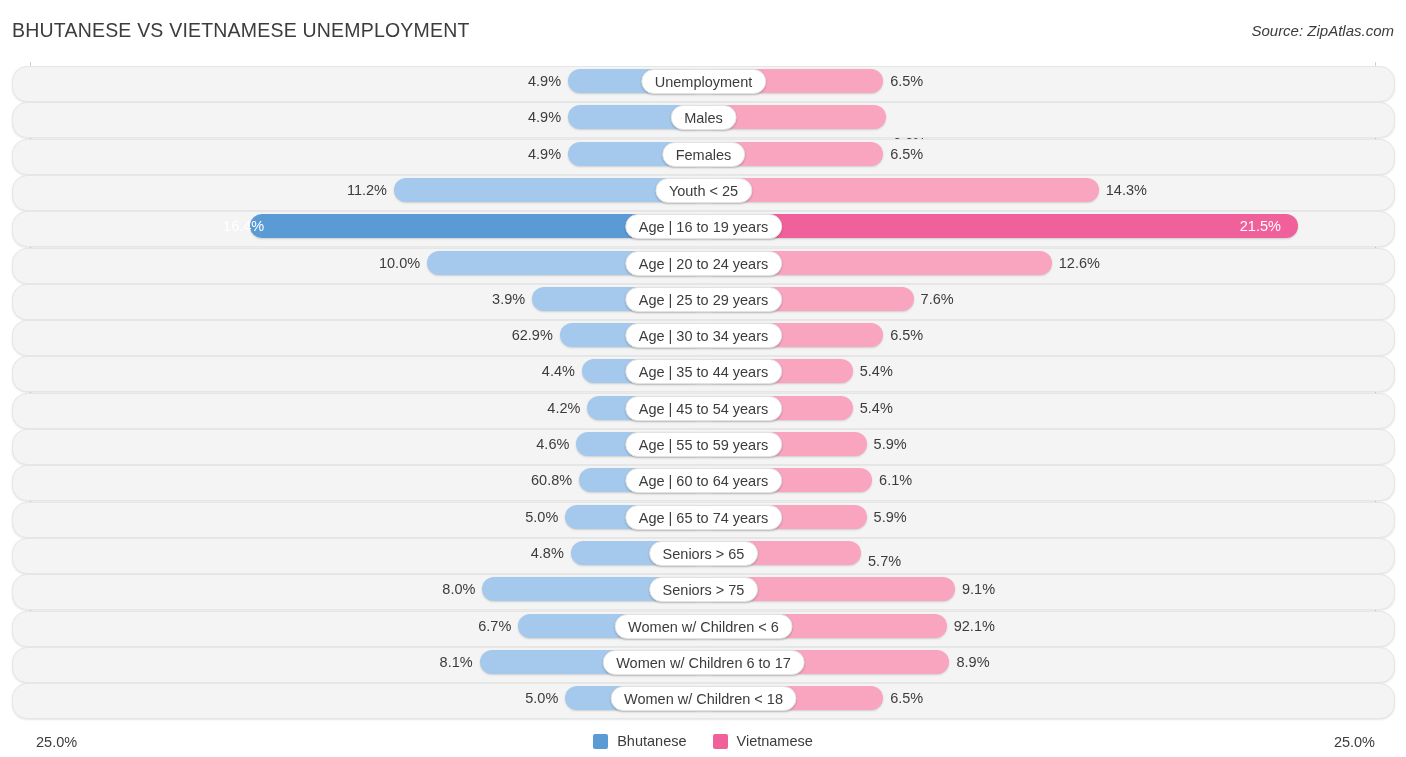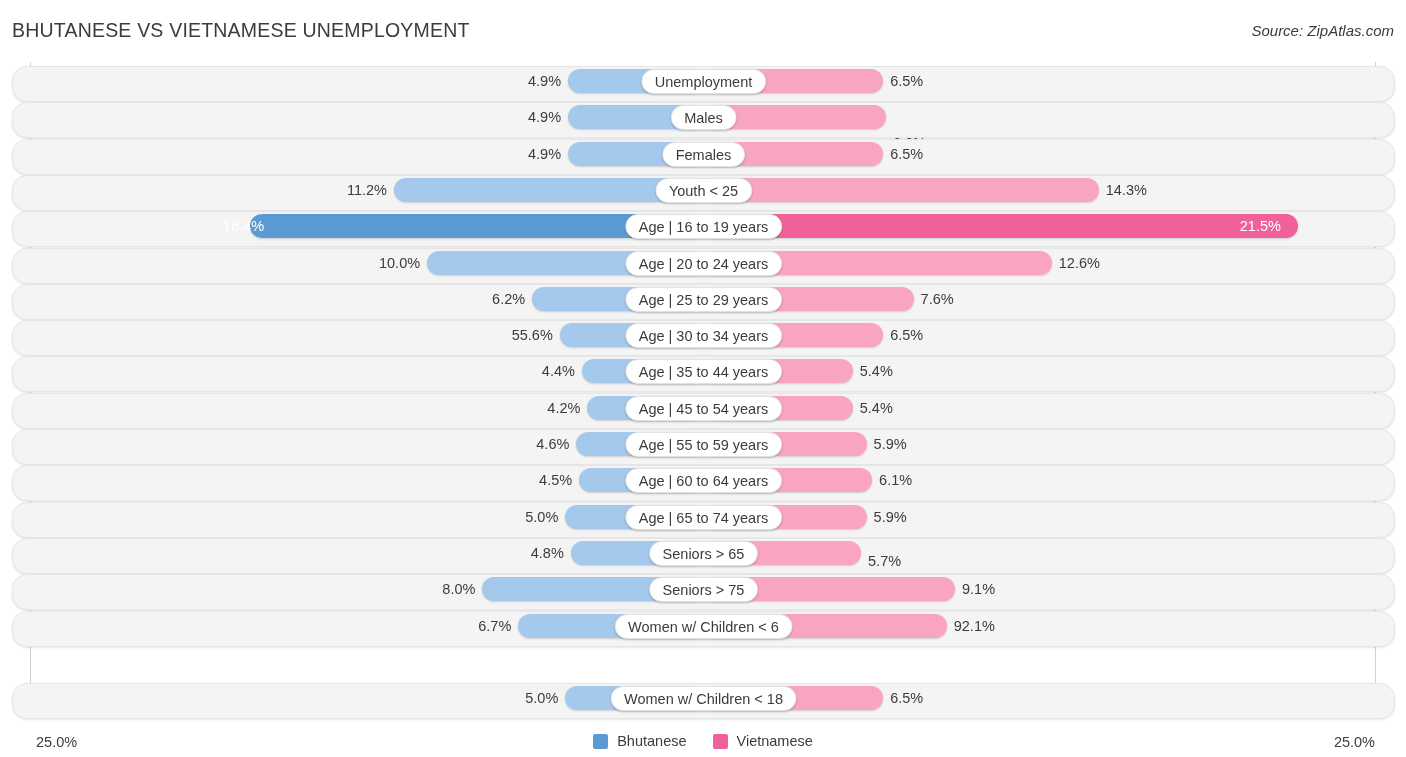--- a/index.html
+++ b/index.html
@@ -155,29 +155,29 @@
         <div class="bar bar-left" style="width: 276.4px;"></div>
         <div class="bar bar-right" style="width: 348.264px;"></div>
         <div class="val val-left" style="right: calc(50% + 283.4px);">10.0%</div>
         <div class="val val-right" style="left: calc(50% + 355.264px);">12.6%</div>
         <div class="center-label">Age | 20 to 24 years</div>
       </div>
       <div class="row" style="top: 221.8px;">
         <div class="track"></div>
         <div class="bar bar-left" style="width: 171.368px;"></div>
         <div class="bar bar-right" style="width: 210.064px;"></div>
-        <div class="val val-left" style="right: calc(50% + 178.368px);">6.2%</div>
+        <div class="val val-left" style="right: calc(50% + 178.368px);">3.9%</div>
         <div class="val val-right" style="left: calc(50% + 217.064px);">7.6%</div>
         <div class="center-label">Age | 25 to 29 years</div>
       </div>
       <div class="row" style="top: 258.1px;">
         <div class="track"></div>
         <div class="bar bar-left" style="width: 143.728px;"></div>
         <div class="bar bar-right" style="width: 179.66px;"></div>
-        <div class="val val-left" style="right: calc(50% + 150.728px);">55.6%</div>
+        <div class="val val-left" style="right: calc(50% + 150.728px);">62.9%</div>
         <div class="val val-right" style="left: calc(50% + 186.66px);">6.5%</div>
         <div class="center-label">Age | 30 to 34 years</div>
       </div>
       <div class="row" style="top: 294.4px;">
         <div class="track"></div>
         <div class="bar bar-left" style="width: 121.616px;"></div>
         <div class="bar bar-right" style="width: 149.256px;"></div>
         <div class="val val-left" style="right: calc(50% + 128.616px);">4.4%</div>
         <div class="val val-right" style="left: calc(50% + 156.256px);">5.4%</div>
         <div class="center-label">Age | 35 to 44 years</div>
@@ -195,21 +195,21 @@
         <div class="bar bar-left" style="width: 127.144px;"></div>
         <div class="bar bar-right" style="width: 163.076px;"></div>
         <div class="val val-left" style="right: calc(50% + 134.144px);">4.6%</div>
         <div class="val val-right" style="left: calc(50% + 170.076px);">5.9%</div>
         <div class="center-label">Age | 55 to 59 years</div>
       </div>
       <div class="row" style="top: 403.3px;">
         <div class="track"></div>
         <div class="bar bar-left" style="width: 124.38px;"></div>
         <div class="bar bar-right" style="width: 168.604px;"></div>
-        <div class="val val-left" style="right: calc(50% + 131.38px);">4.5%</div>
+        <div class="val val-left" style="right: calc(50% + 131.38px);">60.8%</div>
         <div class="val val-right" style="left: calc(50% + 175.604px);">6.1%</div>
         <div class="center-label">Age | 60 to 64 years</div>
       </div>
       <div class="row" style="top: 439.6px;">
         <div class="track"></div>
         <div class="bar bar-left" style="width: 138.2px;"></div>
         <div class="bar bar-right" style="width: 163.076px;"></div>
         <div class="val val-left" style="right: calc(50% + 145.2px);">5.0%</div>
         <div class="val val-right" style="left: calc(50% + 170.076px);">5.9%</div>
         <div class="center-label">Age | 65 to 74 years</div>
@@ -230,20 +230,28 @@
         <div class="val val-right" style="left: calc(50% + 258.524px);">9.1%</div>
         <div class="center-label">Seniors &gt; 75</div>
       </div>
       <div class="row" style="top: 548.5px;">
         <div class="track"></div>
         <div class="bar bar-left" style="width: 185.188px;"></div>
         <div class="bar bar-right" style="width: 243.232px;"></div>
         <div class="val val-left" style="right: calc(50% + 192.188px);">6.7%</div>
         <div class="val val-right" style="left: calc(50% + 250.232px);">92.1%</div>
         <div class="center-label">Women w/ Children &lt; 6</div>
+      </div>
+      <div class="row" style="top: 584.8px;">
+        <div class="track"></div>
+        <div class="bar bar-left" style="width: 223.884px;"></div>
+        <div class="bar bar-right" style="width: 245.996px;"></div>
+        <div class="val val-left" style="right: calc(50% + 230.884px);">8.1%</div>
+        <div class="val val-right" style="left: calc(50% + 252.996px);">8.9%</div>
+        <div class="center-label">Women w/ Children 6 to 17</div>
       </div>
       <div class="row" style="top: 621.1px;">
         <div class="track"></div>
         <div class="bar bar-left" style="width: 138.2px;"></div>
         <div class="bar bar-right" style="width: 179.66px;"></div>
         <div class="val val-left" style="right: calc(50% + 145.2px);">5.0%</div>
         <div class="val val-right" style="left: calc(50% + 186.66px);">6.5%</div>
         <div class="center-label">Women w/ Children &lt; 18</div>
       </div>
     </div>

